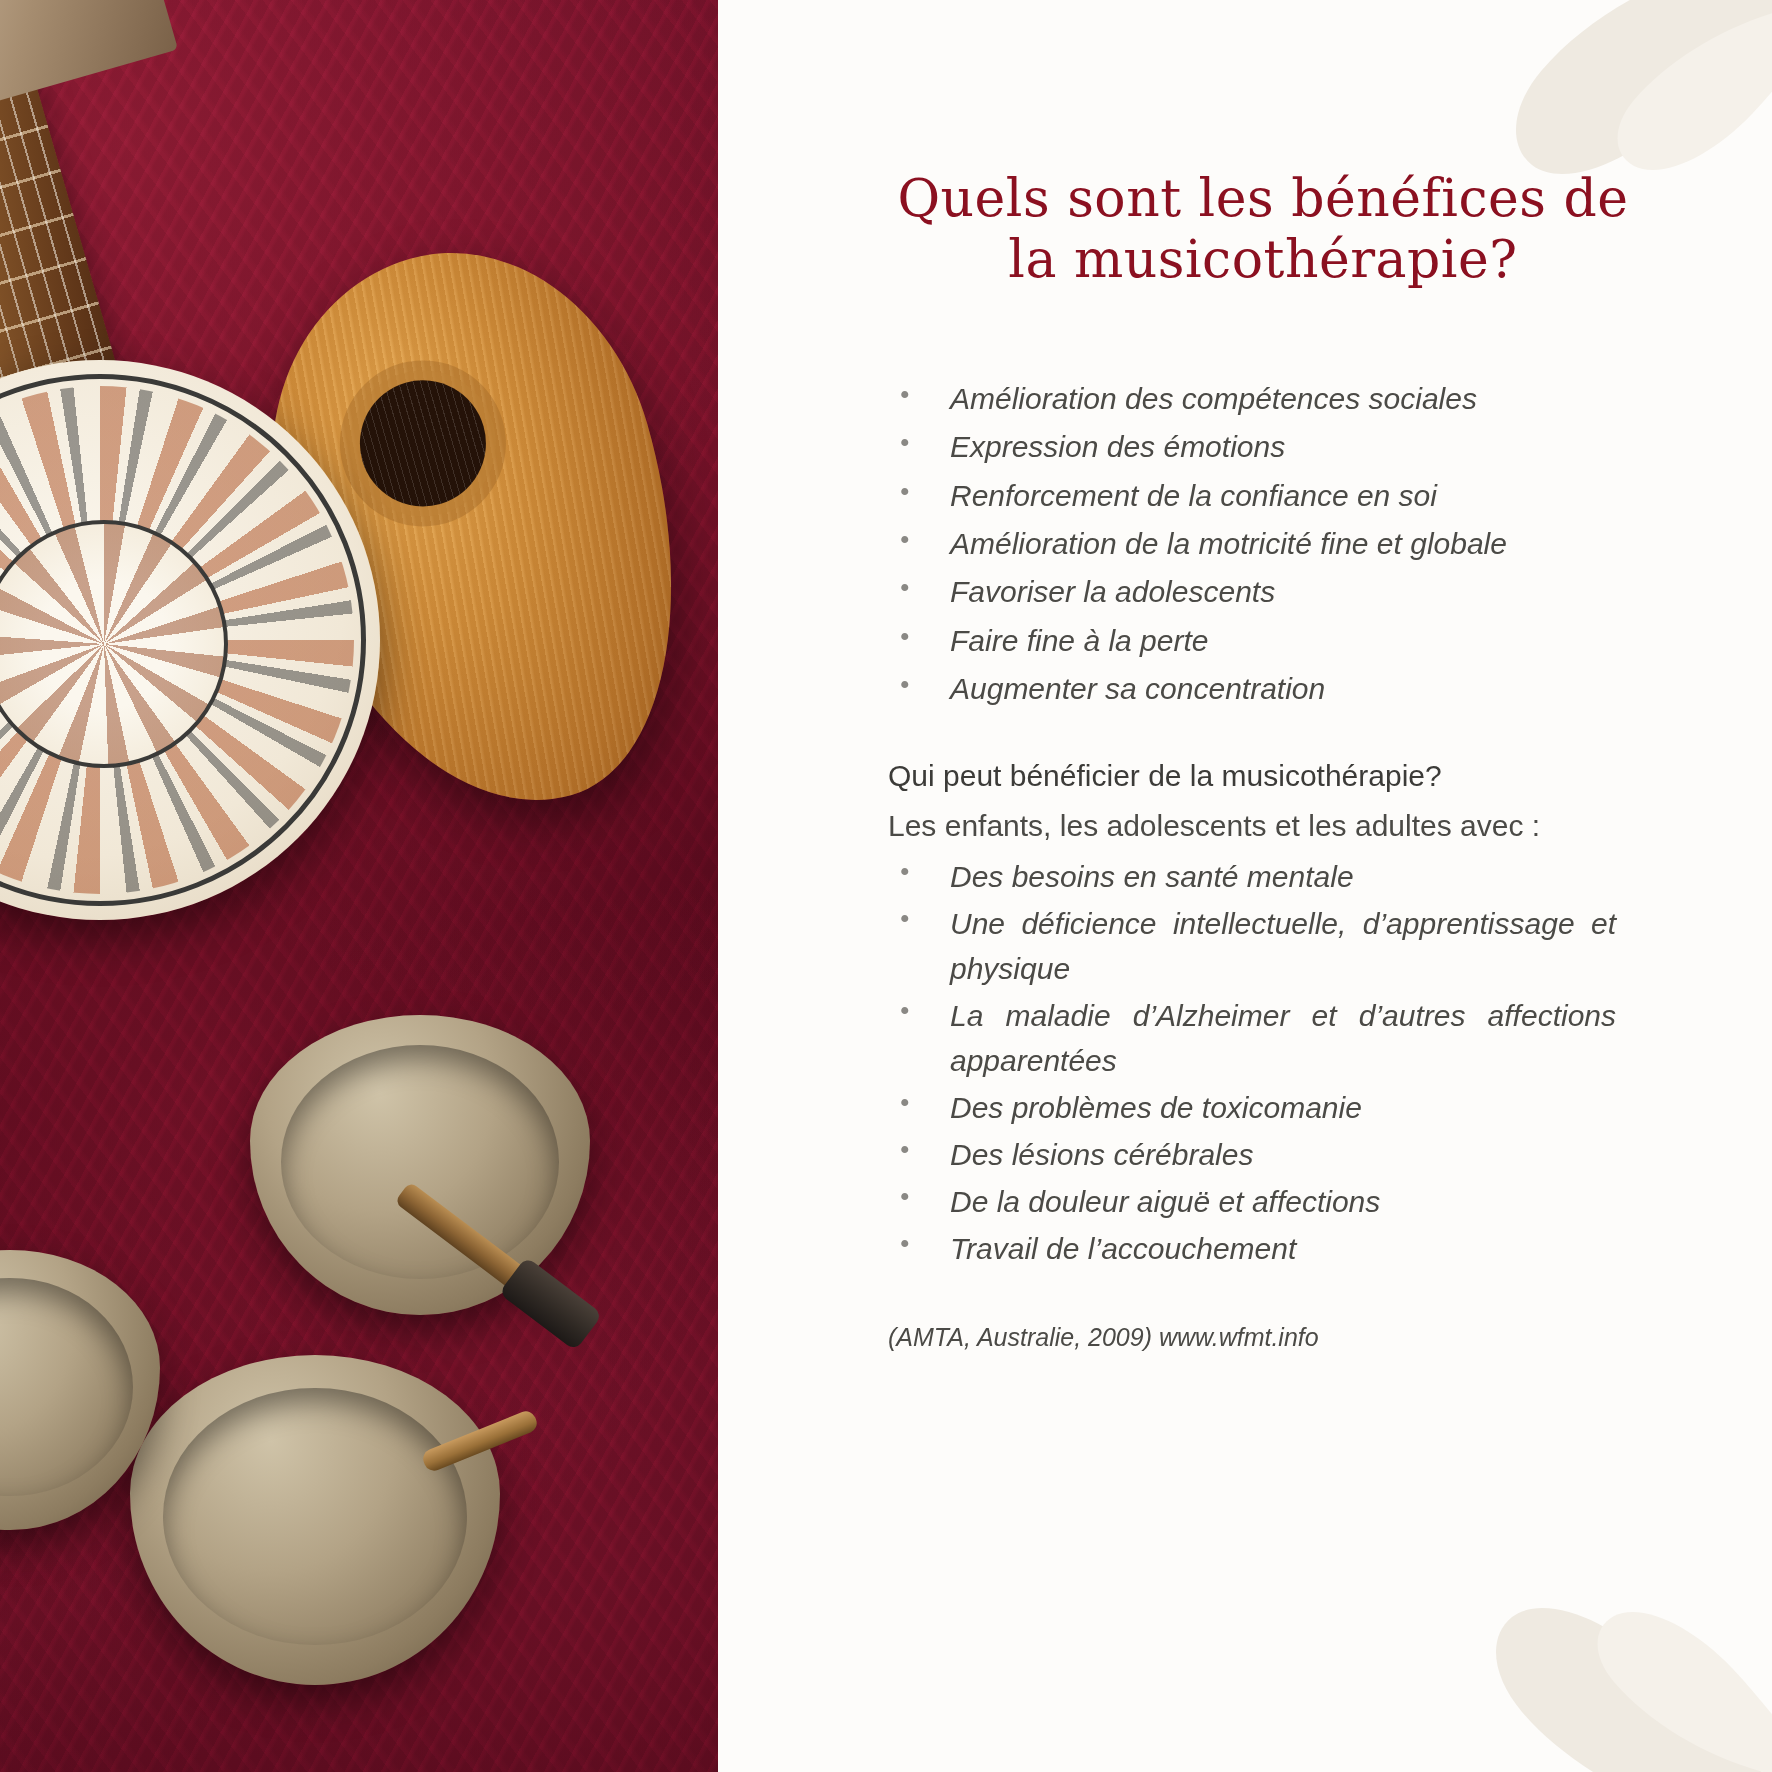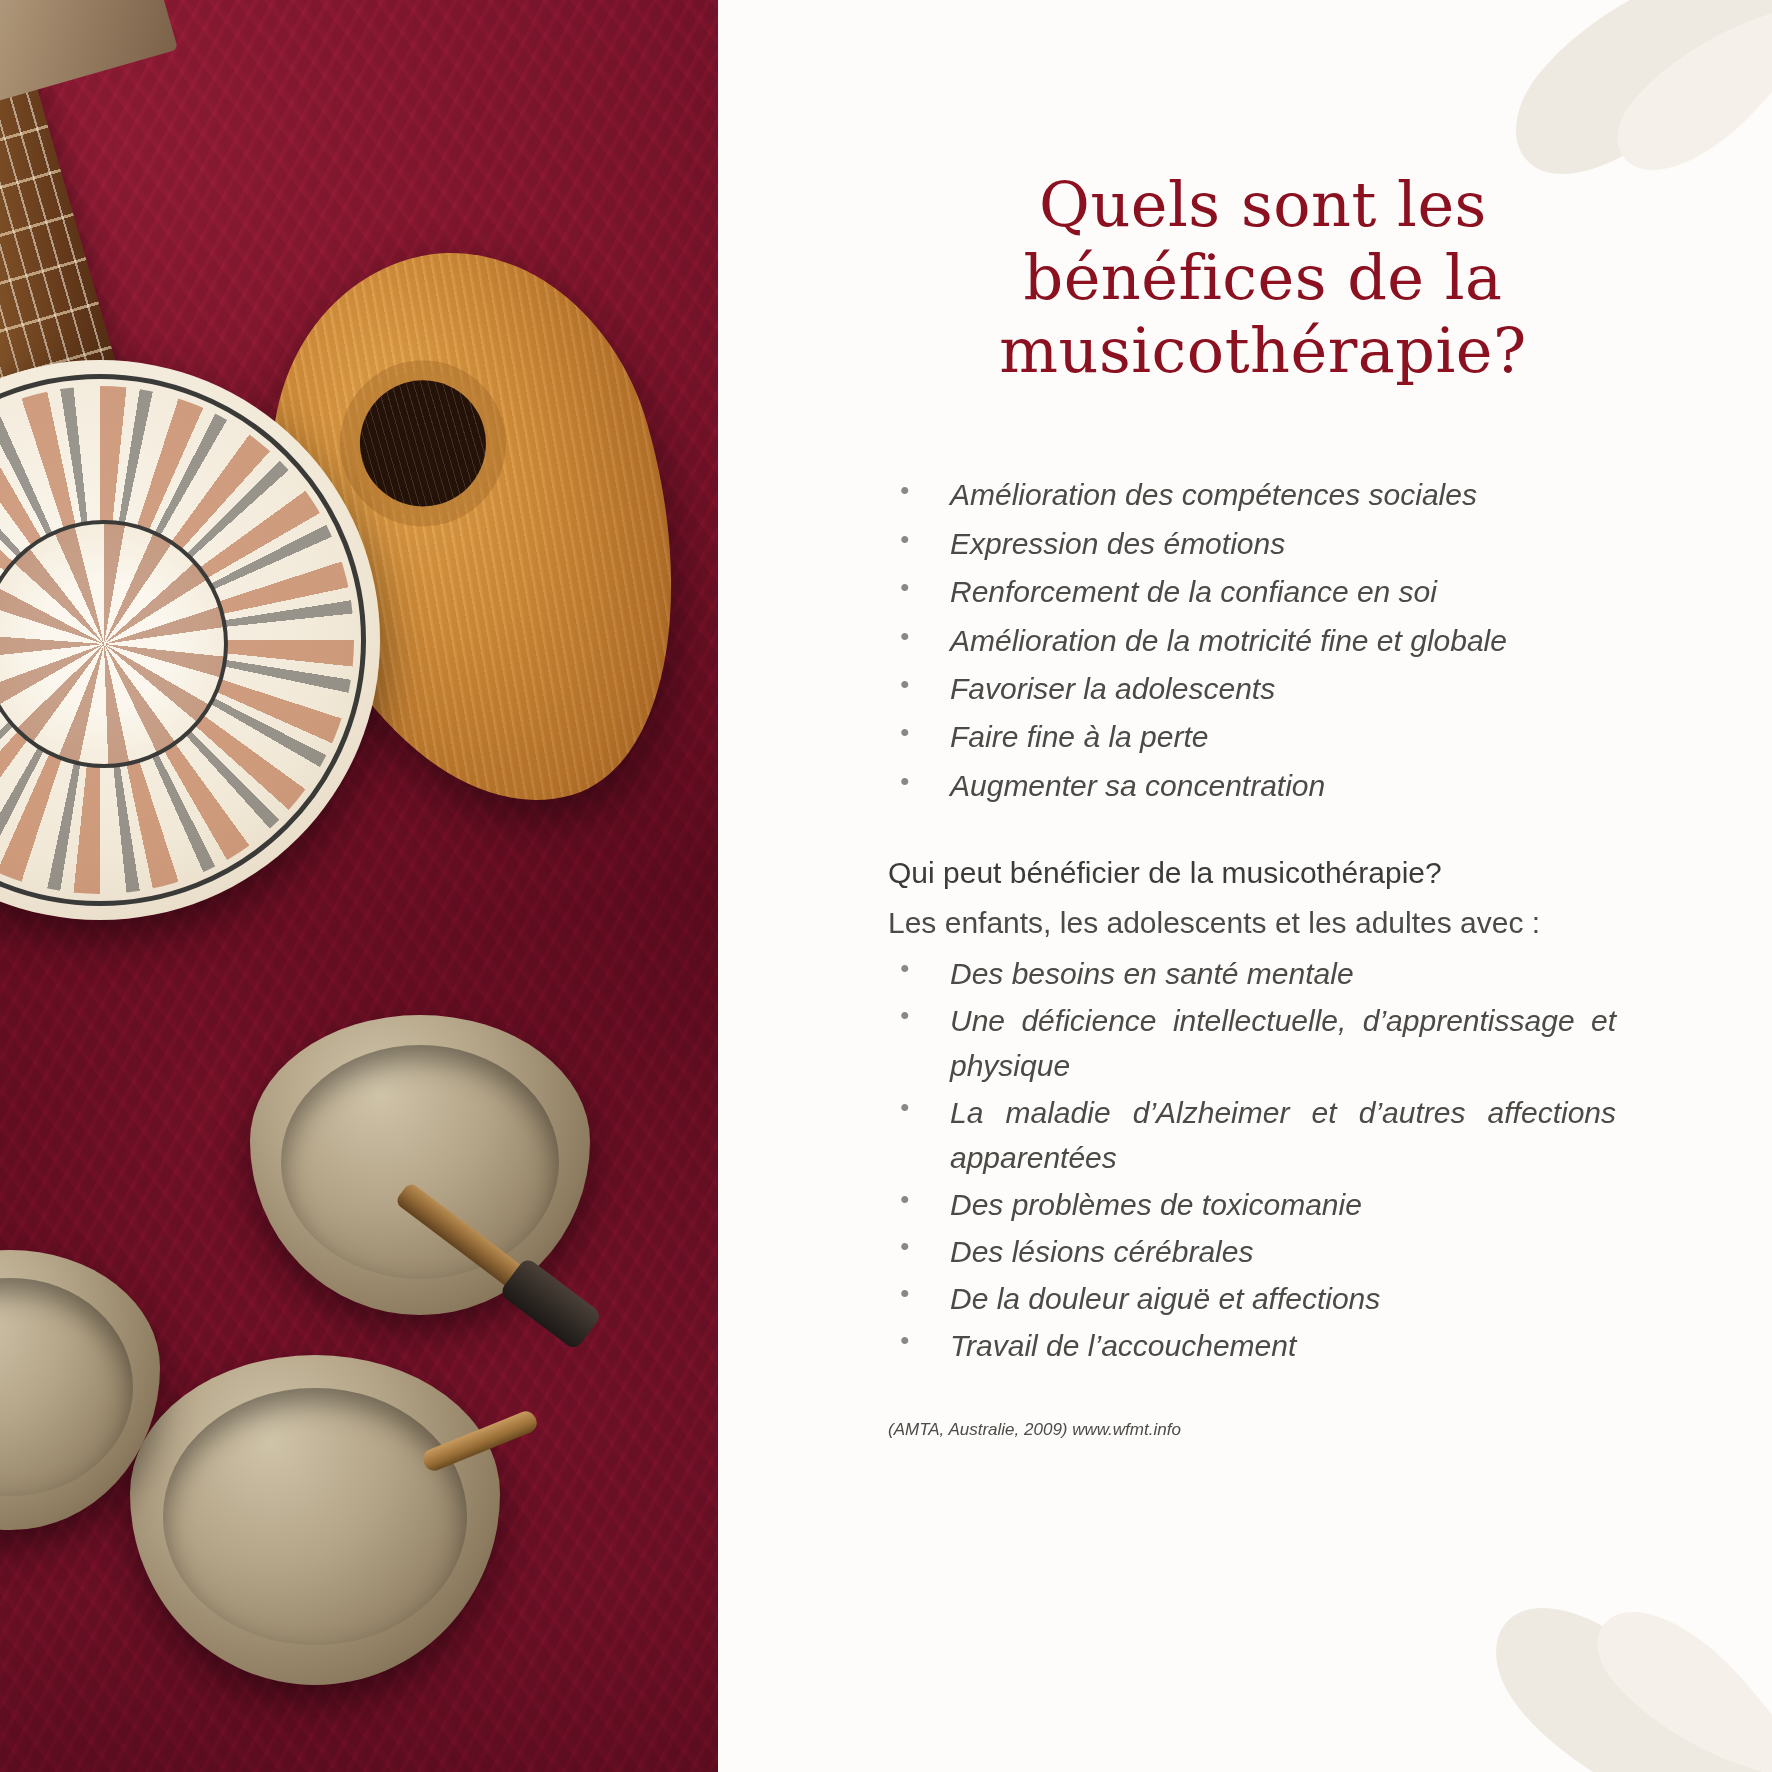--- a/index.html
+++ b/index.html
@@ -235,21 +235,21 @@
   .content {
     position: absolute;
     left: 888px;
     top: 0;
     width: 760px;
     height: 1772px;
   }
   .title {
     color: #8b1020;
     font-family: "DejaVu Serif", serif;
-    font-size: 62px;
+    font-size: 52px;
     line-height: 1.18;
     font-weight: 400;
     letter-spacing: 0.5px;
     margin: 168px 0 0 0;
     text-align: center;
     padding-right: 10px;
   }
   .benefits {
     margin: 86px 0 0 0;
     padding: 0;
@@ -308,21 +308,21 @@
     content: "•";
     position: absolute;
     left: 12px;
     top: -2px;
     color: #8a8884;
     font-size: 26px;
   }
   .source {
     margin: 52px 0 0 0;
     color: #4b4a46;
-    font-size: 17px;
+    font-size: 25px;
     font-style: italic;
   }
 </style>
 </head>
 <body>
 
 <div class="page">
 
   <svg class="deco deco-top" viewBox="0 0 420 330">
     <path d="M420 10 C300 20 190 70 130 140 C100 175 95 215 120 235 C150 258 215 235 265 185 C320 130 380 70 420 30 Z" fill="#efeae1"></path>

